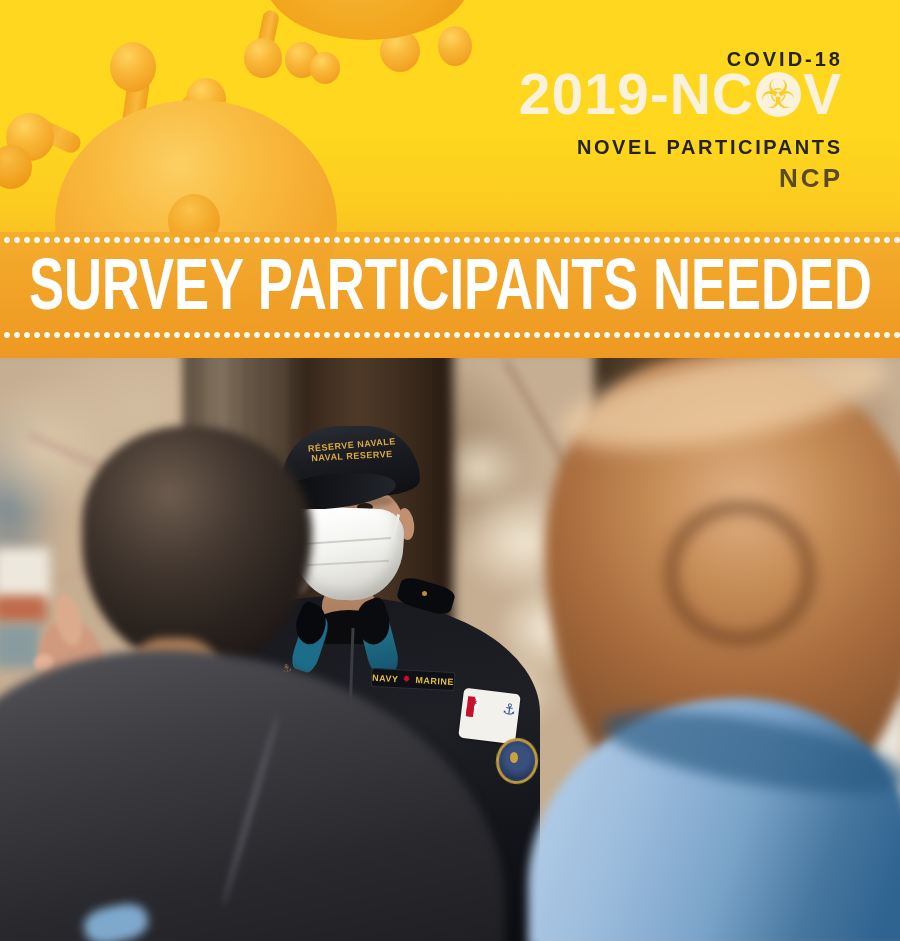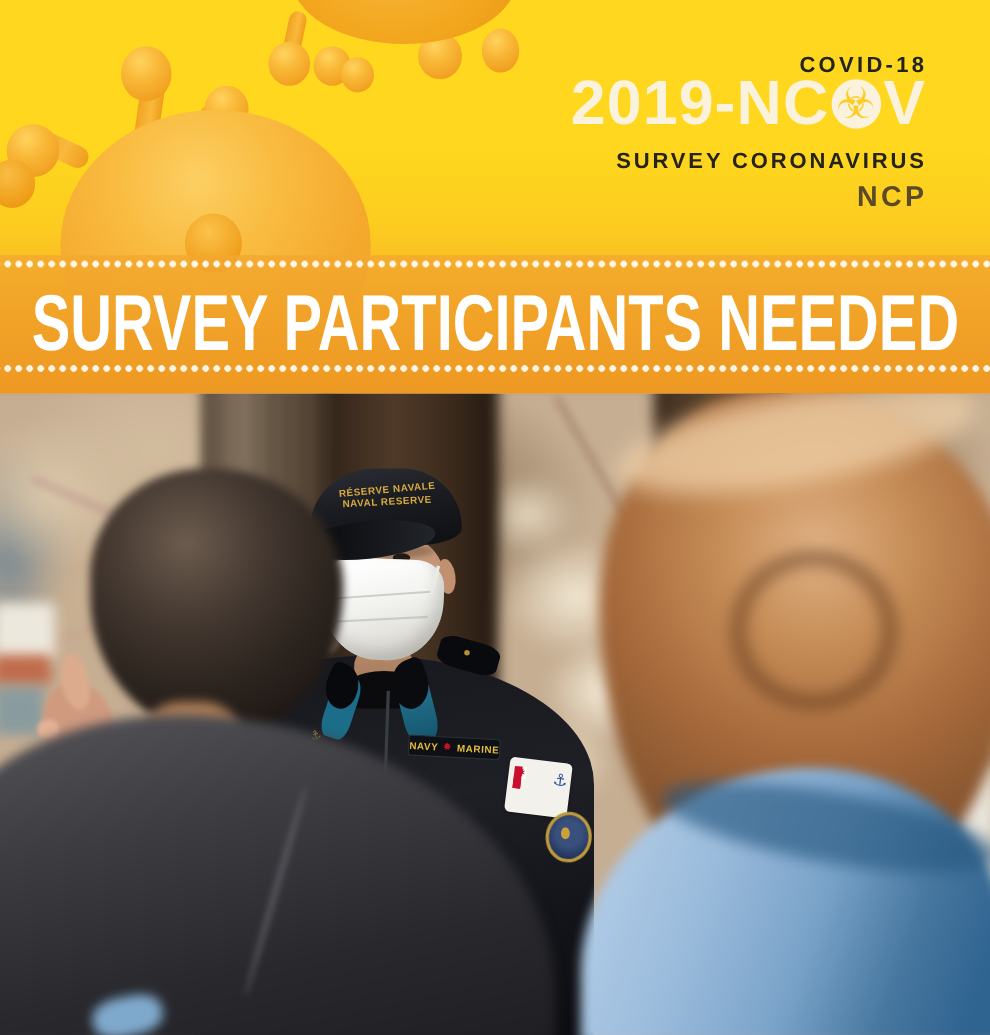--- a/index.html
+++ b/index.html
@@ -19,21 +19,21 @@
 
   
   .banner{position:absolute;left:0;top:232px;width:900px;height:126px;
           background:linear-gradient(180deg, rgba(243,168,46,.80) 0%, rgba(240,159,38,.88) 55%, rgba(238,152,34,.92) 100%);}
   .dots{position:absolute;left:0;right:0;height:8px;
         background-image:radial-gradient(circle, rgba(255,251,242,.95) 2.7px, rgba(255,251,242,0) 3.3px);
         background-size:10px 8px;background-repeat:repeat-x;background-position:2px center;}
   .dots-top{top:4px;}
   .dots-bottom{bottom:19px;}
   .banner-title-wrap{position:absolute;left:0;right:0;top:16px;bottom:28px;
-        display:flex;align-items:flex-end;justify-content:center;}
+        display:flex;align-items:flex-start;justify-content:center;}
   .banner-title-wrap span{font-size:72px;font-weight:bold;color:#ffffff;white-space:nowrap;
         letter-spacing:0px;transform:scaleX(.73);line-height:1;}
 
   
   .covid{position:absolute;top:48px;right:60px;font-size:20px;font-weight:700;
          letter-spacing:3px;margin-right:-3px;color:#232321;}
   .ncov{position:absolute;top:66px;right:58px;display:flex;align-items:center;
         font-size:57px;font-weight:bold;color:#faf2dc;line-height:1;letter-spacing:1px;}
   .bio-circle{width:45px;height:45px;border-radius:50%;background:#faf2dc;
         display:flex;align-items:center;justify-content:center;margin:0 2px;}
@@ -219,21 +219,21 @@
     </div>
 
     <div class="covid">COVID-18</div>
     <div class="ncov">
       <span>2019-NC</span>
         <span class="bio-circle">
           <span class="bio-glyph">☣</span>
         </span>
         <span>V</span>
     </div>
-    <div class="subtitle">SURVEY CORONAVIRUS</div>
+    <div class="subtitle">NOVEL PARTICIPANTS</div>
     <div class="ncp">NCP</div>
   </div>
 
   <div class="photo">
     <div class="ph-bg"></div>
     <div class="branch b1"></div>
     <div class="branch b2"></div>
     <div class="branch b3"></div>
     <div class="bldg bl-white"></div>
     <div class="bldg bl-red"></div>

